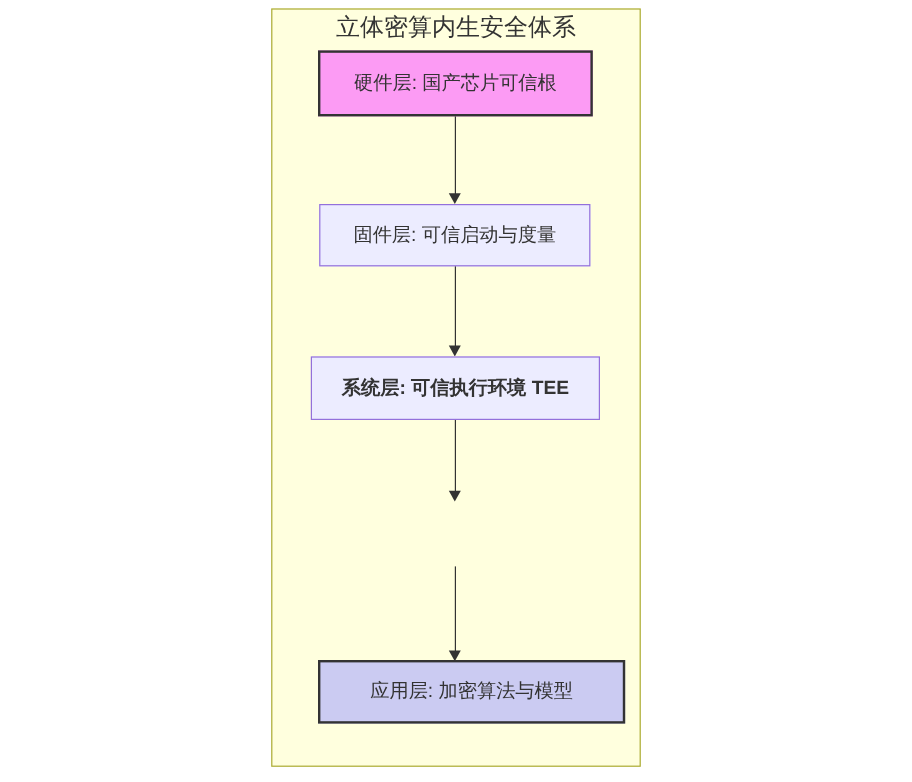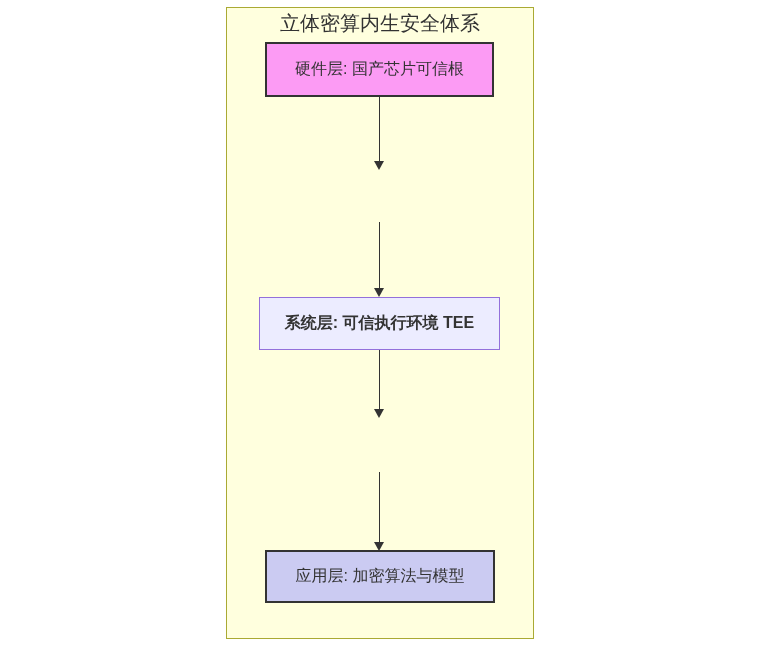--- a/index.html
+++ b/index.html
@@ -36,21 +36,21 @@
     justify-content: center;
     font-size: 16px;
     color: #333333;
     text-align: center;
     white-space: nowrap;
   }
   .n1 { left: 265px; top: 42px;  width: 229px; height: 55px; background: #fc9bf4; border: 2px solid #333333; }
   .n2 { left: 266px; top: 170px; width: 226px; height: 52px; background: #ececff; border: 1px solid #9370db; }
   .n3 { left: 259px; top: 297px; width: 241px; height: 53px; background: #ececff; border: 1px solid #9370db; font-weight: bold; }
   .n4 { left: 262px; top: 418px; width: 235px; height: 54px; background: #ececff; border: 1px solid #9370db; }
-  .n5 { left: 265px; top: 550px; width: 230px; height: 53px; background: #cbcbf2; border: 2px solid #333333; }
+  .n5 { left: 265px; top: 550px; width: 256px; height: 53px; background: #cbcbf2; border: 2px solid #333333; }
 
   
   .edge-line {
     position: absolute;
     left: 379px;
     width: 1px;
     background: #333333;
   }
   .e1 { top: 97px;  height: 66px; }
   .e2 { top: 222px; height: 68px; }
@@ -77,20 +77,21 @@
 
   <div class="subgraph" style="background-color: rgb(255, 255, 222); border-color: rgb(170, 170, 51);">
     <div class="subgraph-title">立体密算内生安全体系</div>
   </div>
 
   <div class="node n1" style="background-color: rgb(252, 155, 244); border-color: rgb(51, 51, 51);">硬件层: 国产芯片可信根</div>
 
   <div class="edge-line e1"></div>
   <div class="edge-head e1h"></div>
 
+  <div class="node n2" style="background-color: rgb(236, 236, 255); border-color: rgb(147, 112, 219);">固件层: 可信启动与度量</div>
 
   <div class="edge-line e2"></div>
   <div class="edge-head e2h"></div>
 
   <div class="node n3" style="background-color: rgb(236, 236, 255); border-color: rgb(147, 112, 219);">系统层: 可信执行环境 TEE</div>
 
   <div class="edge-line e3"></div>
   <div class="edge-head e3h"></div>
 
 

